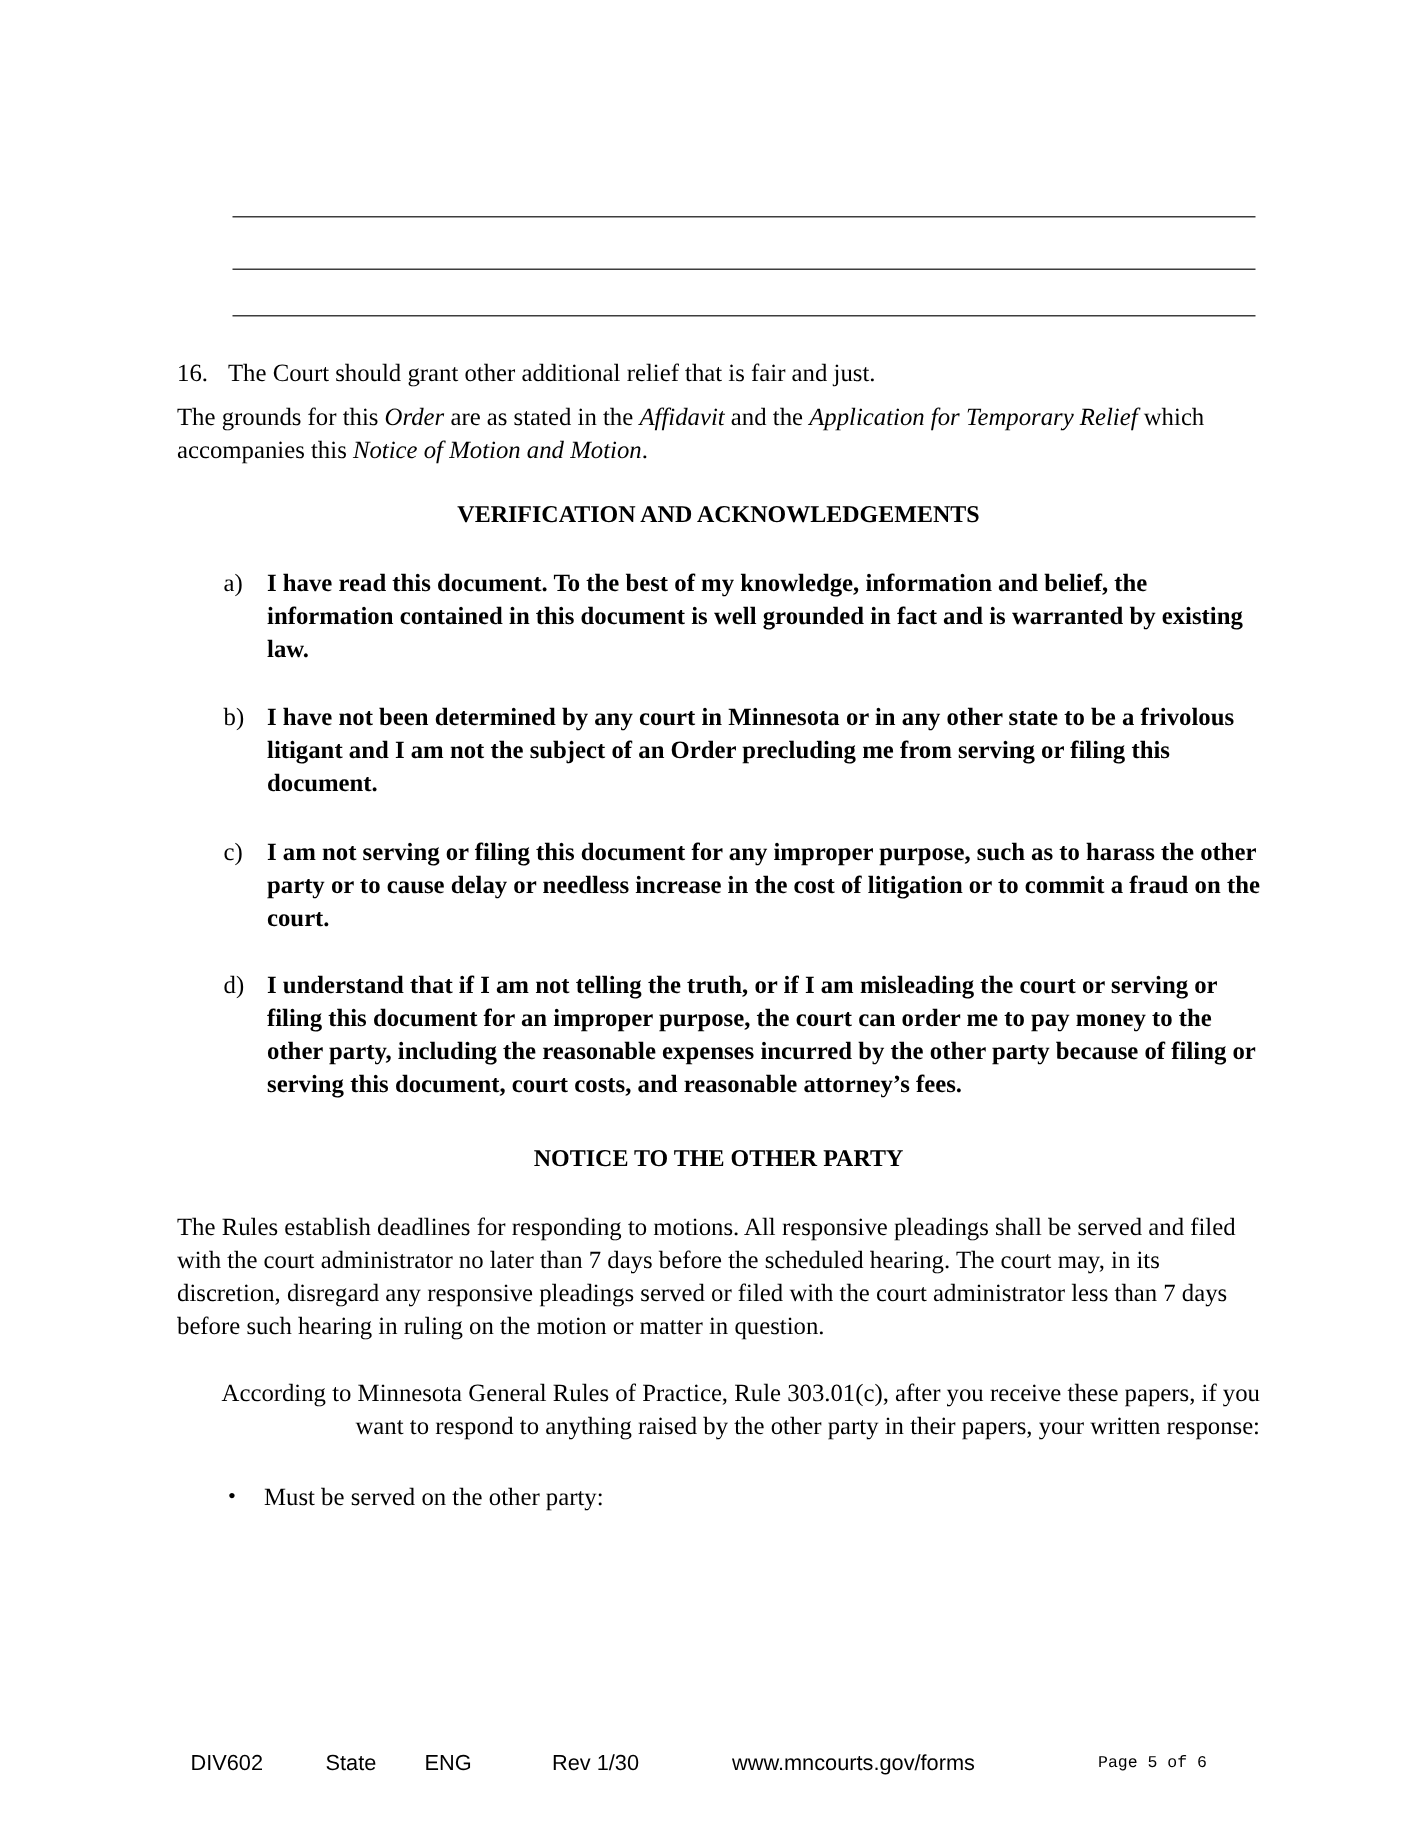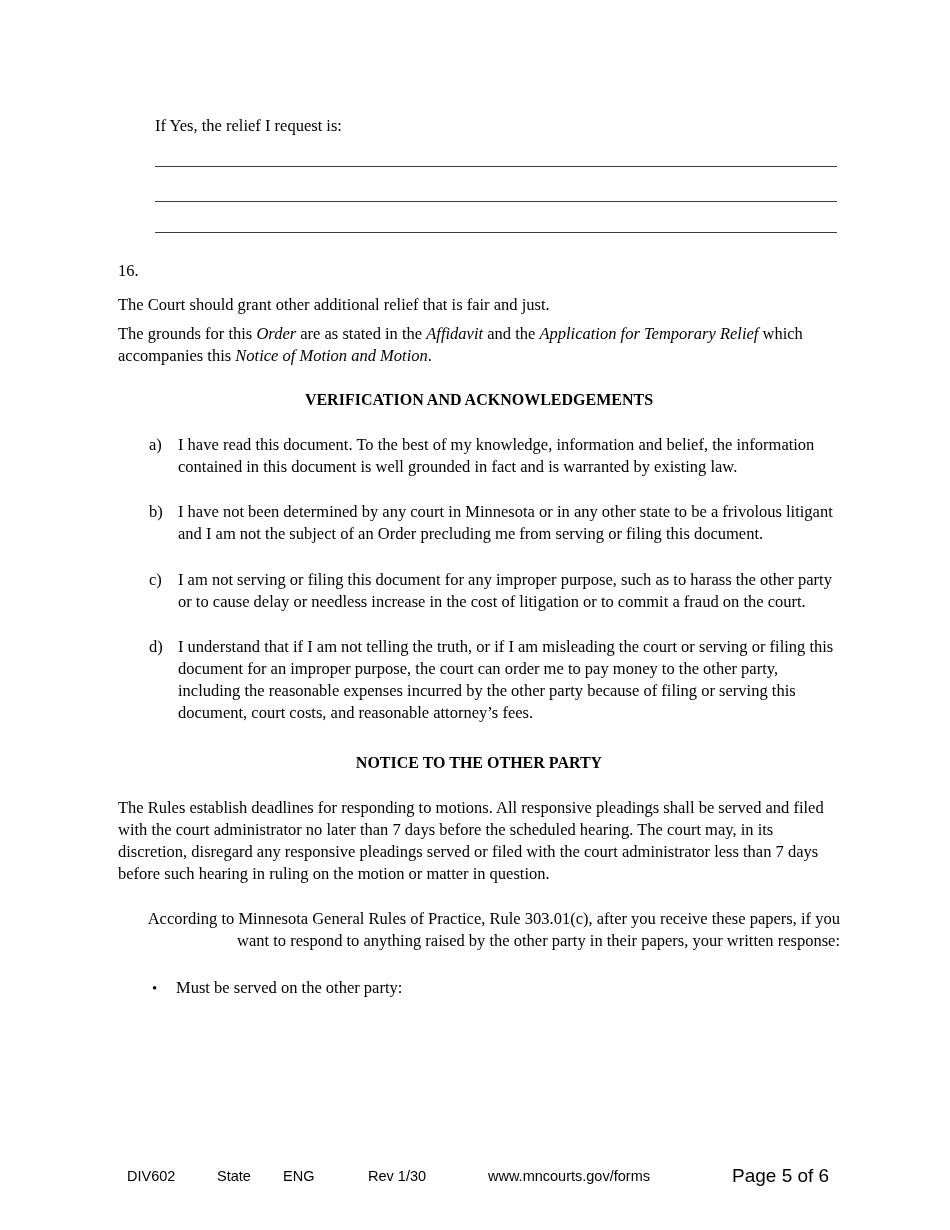--- a/index.html
+++ b/index.html
@@ -23,33 +23,33 @@
   }
   .indent { margin-left: 37px; }
   .write-line {
     margin-left: 37px;
     width: 682px;
     border-bottom: 1.6px solid #3d3d3d;
   }
   .wl-1 { height: 30px; }
   .wl-2 { height: 35px; }
   .wl-3 { height: 31px; }
-  .item16 { margin-top: 27px; display: flex; flex-direction: column; }
+  .item16 { margin-top: 27px; display: flex; }
   .item16 .num { flex: 0 0 34px; }
   .grounds { margin-top: 7px; }
   .section-heading {
     text-align: center;
     font-weight: bold;
     font-size: 16px;
   }
   .v-heading { margin-top: 22px; }
   .n-heading { margin-top: 28px; }
   .v-item { display: flex; margin-left: 31px; }
   .v-item .lbl { flex: 0 0 29px; }
-  .v-item .txt { width: 662px; }
+  .v-item .txt { width: 662px; font-weight: bold; }
   .vi-a { margin-top: 23px; }
   .vi-b { margin-top: 23px; }
   .vi-c { margin-top: 24px; }
   .vi-d { margin-top: 23px; }
   .n-para1 { margin-top: 23px; }
   .n-para2 { margin-top: 23px; text-align: right; }
   .bullet-row { display: flex; margin-left: 34px; margin-top: 25px; }
   .bullet-row .b-marker { flex: 0 0 24px; font-size: 15px; }
   .footer {
     position: absolute;
@@ -61,30 +61,29 @@
     font-size: 14.5px;
     line-height: 18px;
     color: #000000;
   }
   .footer span { position: absolute; top: 0; white-space: nowrap; }
   .f-formid   { left: 127px; }
   .f-state    { left: 197px; margin-left: 20px; }
   .f-lang     { left: 283px; }
   .f-rev      { left: 368px; }
   .f-web      { left: 488px; }
-  .f-page     { left: 732px; font-family: Liberation Sans, sans-serif; font-size: 19px; }
+  .f-page     { left: 732px; font-family: Liberation Mono, monospace; font-size: 11px; }
   em { font-style: italic; }
 </style>
 </head>
 <body>
 
 <div class="page">
   <div class="content">
 
-    <div class="indent">If Yes, the relief I request is:</div>
 
     <div class="write-line wl-1"></div>
     <div class="write-line wl-2"></div>
     <div class="write-line wl-3"></div>
 
     <div class="item16">
       <span class="num">16.</span>
       <span class="txt">The Court should grant other additional relief that is fair and just.</span>
     </div>
 

